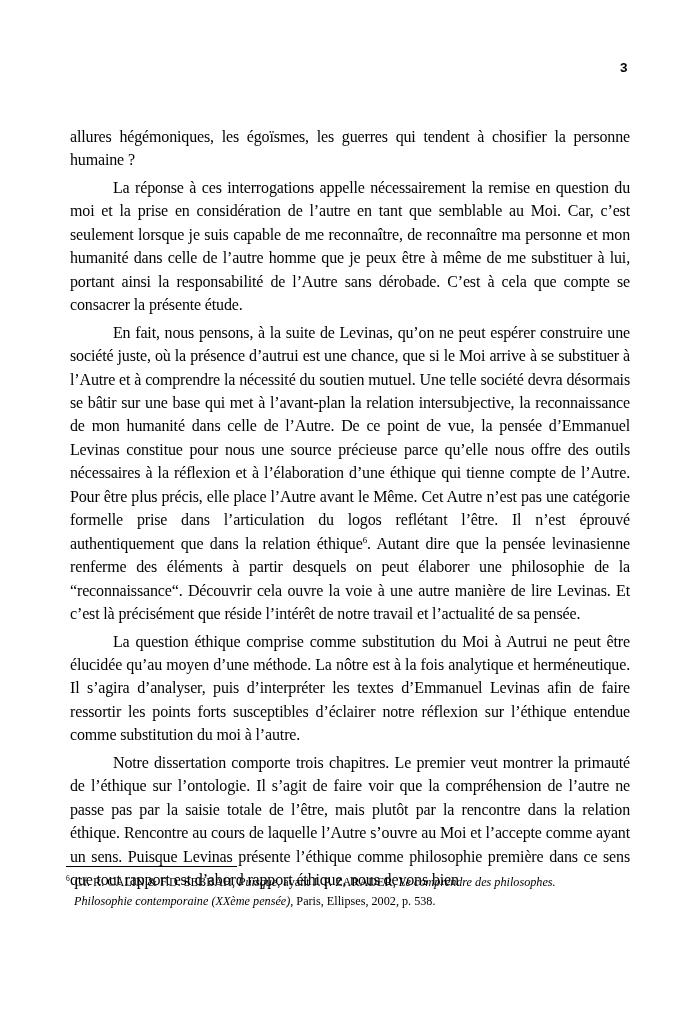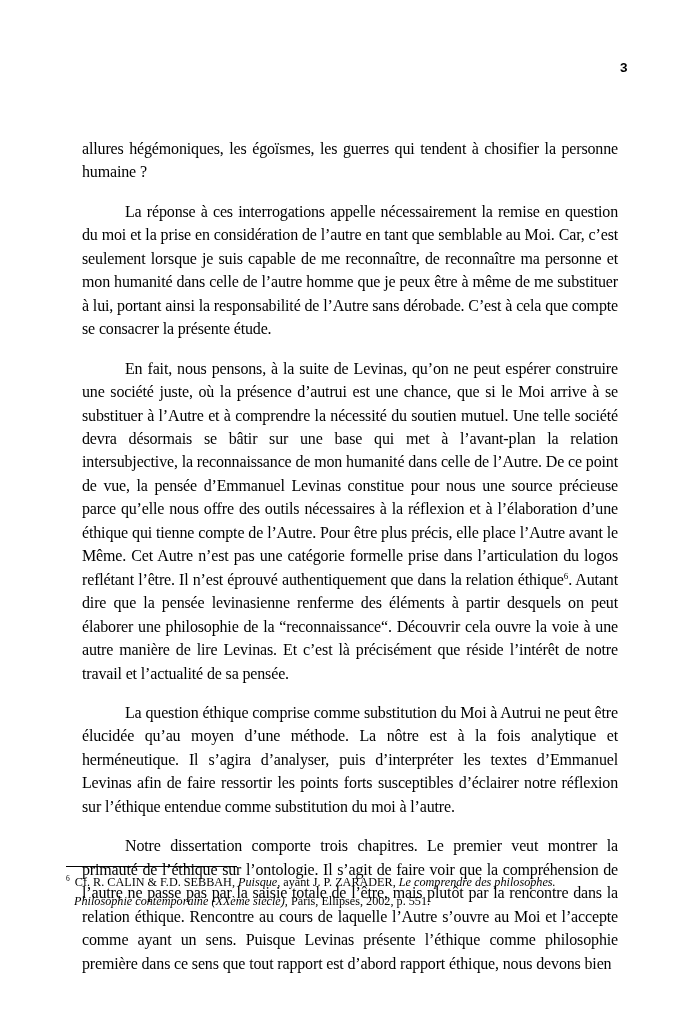--- a/index.html
+++ b/index.html
@@ -27,21 +27,21 @@
       position: absolute;
       left: 66px;
       top: 121px;
       width: 568px;
       font-size: 16px;
       line-height: 23.45px;
       text-align: justify;
       letter-spacing: -0.15px;
     }
     .body-text p {
-      margin: 16px;
+      margin: 4px;
     }
     .body-text p.indent {
       text-indent: 43px;
     }
     sup.fnref {
       font-size: 9px;
       line-height: 0;
       vertical-align: super;
     }
     .footnote-rule {
@@ -83,14 +83,14 @@
   <p class="indent">La réponse à ces interrogations appelle nécessairement la remise en question du moi et la prise en considération de l’autre en tant que semblable au Moi. Car, c’est seulement lorsque je suis capable de me reconnaître, de reconnaître ma personne et mon humanité dans celle de l’autre homme que je peux être à même de me substituer à lui, portant ainsi la responsabilité de l’Autre sans dérobade. C’est à cela que compte se consacrer la présente étude.</p>
   <p class="indent"><span>En fait, nous pensons, à la suite de Levinas,  qu’on ne peut espérer construire une société juste, où la présence d’autrui est une chance, que si le Moi arrive à se substituer à l’Autre et à comprendre la nécessité du soutien mutuel. Une telle société devra désormais se bâtir sur une base qui met à l’avant-plan la relation intersubjective, la reconnaissance de mon humanité dans celle de l’Autre. De ce point de vue, la pensée d’Emmanuel Levinas constitue pour nous une source précieuse parce qu’elle nous offre des outils nécessaires à la réflexion et à l’élaboration d’une éthique qui tienne compte de l’Autre. Pour être plus précis, elle place l’Autre avant le Même. Cet Autre n’est pas une catégorie formelle prise dans l’articulation du logos reflétant l’être. Il n’est éprouvé authentiquement que dans la relation éthique</span><sup class="fnref">6</sup><span>. Autant dire que la pensée levinasienne renferme des éléments à partir desquels on peut élaborer une philosophie de la “reconnaissance“. Découvrir cela ouvre la voie à une autre manière de lire Levinas. Et c’est là précisément que réside l’intérêt de notre travail et l’actualité de sa pensée.</span></p>
   <p class="indent">La question éthique comprise comme substitution du Moi à Autrui ne peut être élucidée qu’au moyen d’une méthode. La nôtre est à la fois analytique et herméneutique. Il s’agira d’analyser, puis d’interpréter les textes d’Emmanuel Levinas afin de  faire ressortir les points forts susceptibles d’éclairer notre réflexion sur l’éthique entendue comme substitution du moi à l’autre.</p>
   <p class="indent">Notre dissertation comporte trois chapitres. Le premier veut montrer la primauté de l’éthique sur l’ontologie. Il s’agit de faire voir que la compréhension de l’autre ne passe pas par la saisie totale de l’être, mais plutôt par la rencontre dans la relation éthique. Rencontre au cours de laquelle l’Autre s’ouvre au Moi et l’accepte comme ayant un sens. Puisque Levinas présente l’éthique comme philosophie première dans ce sens que tout rapport est d’abord rapport éthique, nous devons bien</p>
 </div>
 
 <div class="footnote-rule"></div>
 
 <div class="footnote">
   <span class="fn-mark">6</span><span>Cf. R. CALIN  &amp; F.D. SEBBAH, </span><i>Puisque</i><span>, ayant  J. P. ZARADER, </span><i>Le comprendre des philosophes.</i>
-  <span class="fn-line2"><i>Philosophie contemporaine (XXème siècle)</i><span>, Paris, Ellipses, 2002, p. 551.</span></span>
+  <span class="fn-line2"><i>Philosophie contemporaine (XXème pensée)</i><span>, Paris, Ellipses, 2002, p. 538.</span></span>
 </div>
 
 </body></html>

